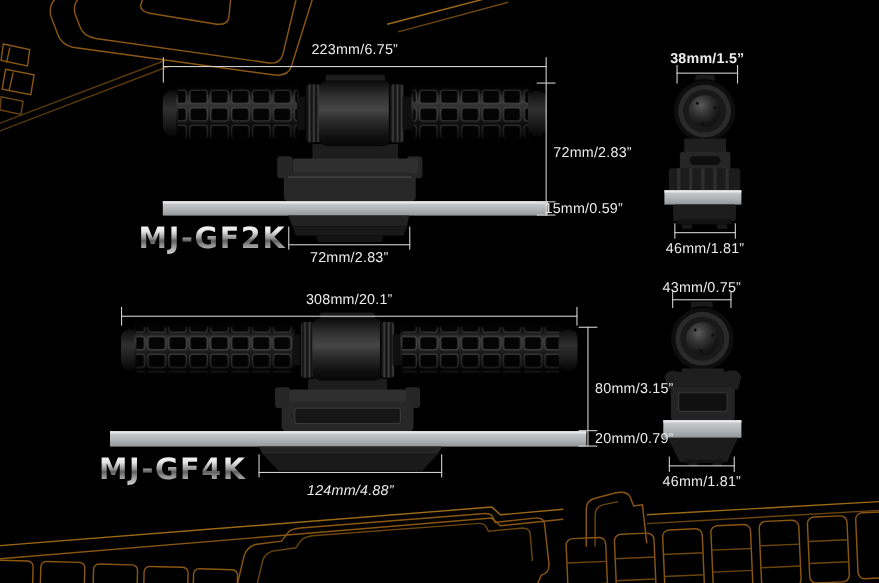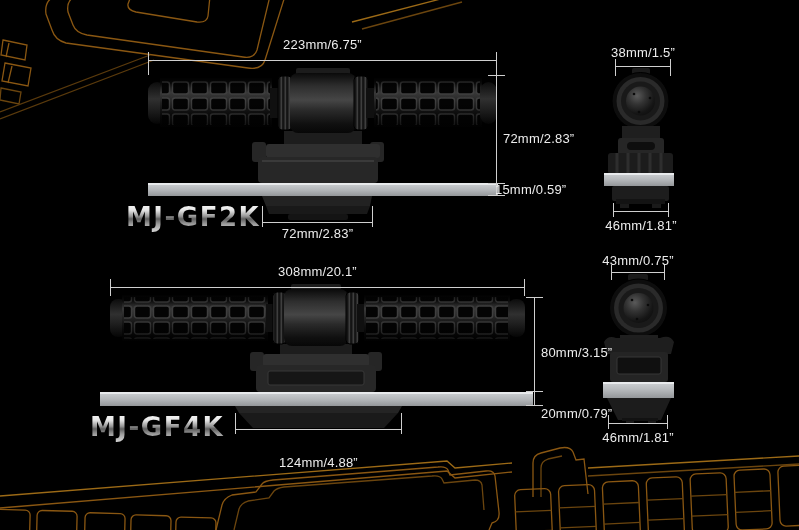--- a/index.html
+++ b/index.html
@@ -231,45 +231,45 @@
     <i class="ln" style="left:488px;top:183px;width:17px;height:1px"></i>
     <i class="ln" style="left:488px;top:195px;width:17px;height:1px"></i>
     <div class="dim-text" style="left:503px;top:131px;">72mm/2.83”</div>
     <div class="dim-text" style="left:495px;top:182px;">15mm/0.59”</div>
 
     <i class="ln" style="left:262px;top:222px;width:111px;height:1px"></i>
     <i class="ln" style="left:262px;top:206px;width:1px;height:21px"></i>
     <i class="ln" style="left:372px;top:206px;width:1px;height:21px"></i>
     <div class="dim-text center" style="left:262px;top:226px;width:111px;">72mm/2.83”</div>
 
-    <div class="dim-text center" style="left:607px;top:45px;width:72px;">38mm/1.5”</div>
+    <div class="dim-text center" style="left:607px;top:45px;width:72px;font-weight:bold;">38mm/1.5”</div>
     <i class="ln" style="left:615px;top:66px;width:56px;height:1px"></i>
     <i class="ln" style="left:615px;top:59px;width:1px;height:17px"></i>
     <i class="ln" style="left:670px;top:59px;width:1px;height:17px"></i>
     <i class="ln" style="left:613px;top:211px;width:56px;height:1px"></i>
     <i class="ln" style="left:613px;top:203px;width:1px;height:14px"></i>
     <i class="ln" style="left:668px;top:203px;width:1px;height:14px"></i>
     <div class="dim-text center" style="left:605px;top:218px;width:72px;">46mm/1.81”</div>
 
     <div class="dim-text center" style="left:110px;top:264px;width:415px;">308mm/20.1”</div>
     <i class="ln" style="left:110px;top:287px;width:415px;height:1px"></i>
     <i class="ln" style="left:110px;top:279px;width:1px;height:17px"></i>
     <i class="ln" style="left:524px;top:279px;width:1px;height:17px"></i>
 
     <i class="ln" style="left:534px;top:297px;width:1px;height:109px"></i>
     <i class="ln" style="left:526px;top:297px;width:17px;height:1px"></i>
     <i class="ln" style="left:526px;top:391px;width:17px;height:1px"></i>
     <i class="ln" style="left:526px;top:405px;width:17px;height:1px"></i>
     <div class="dim-text" style="left:541px;top:345px;">80mm/3.15”</div>
-    <div class="dim-text" style="left:541px;top:406px;">20mm/0.79”</div>
+    <div class="dim-text" style="left:541px;top:391px;">20mm/0.79”</div>
 
     <i class="ln" style="left:235px;top:429px;width:167px;height:1px"></i>
     <i class="ln" style="left:235px;top:413px;width:1px;height:21px"></i>
     <i class="ln" style="left:401px;top:413px;width:1px;height:21px"></i>
-    <div class="dim-text center" style="left:235px;top:455px;width:167px;">124mm/4.88”</div>
+    <div class="dim-text center" style="left:235px;top:438px;width:167px;font-style:italic;">124mm/4.88”</div>
 
     <div class="dim-text center" style="left:602px;top:253px;width:72px;">43mm/0.75”</div>
     <i class="ln" style="left:611px;top:272px;width:54px;height:1px"></i>
     <i class="ln" style="left:611px;top:265px;width:1px;height:15px"></i>
     <i class="ln" style="left:664px;top:265px;width:1px;height:15px"></i>
     <i class="ln" style="left:608px;top:423px;width:60px;height:1px"></i>
     <i class="ln" style="left:608px;top:415px;width:1px;height:14px"></i>
     <i class="ln" style="left:667px;top:415px;width:1px;height:14px"></i>
     <div class="dim-text center" style="left:598px;top:430px;width:80px;">46mm/1.81”</div>
   </div>

